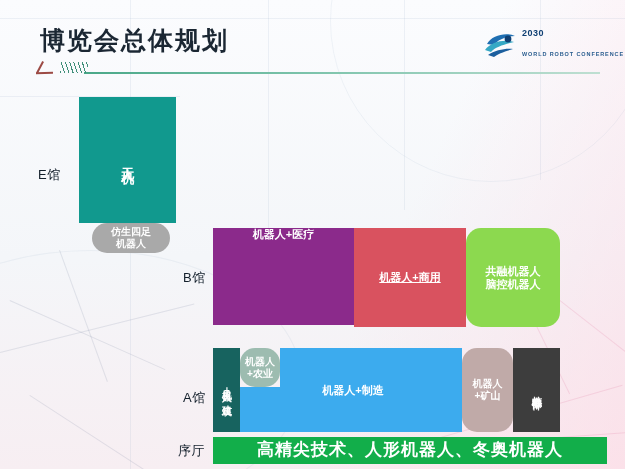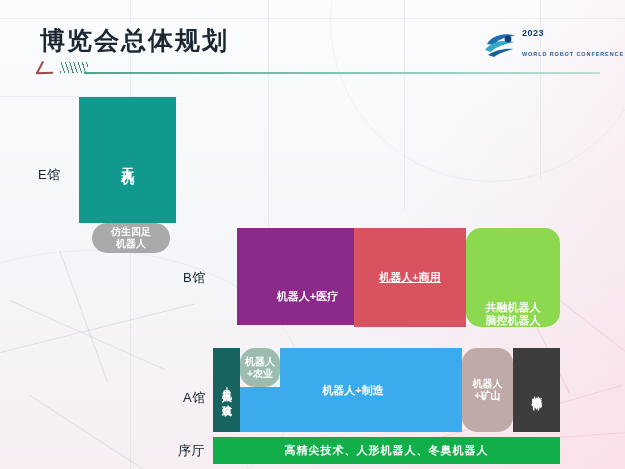--- a/index.html
+++ b/index.html
@@ -88,44 +88,44 @@
   <div id="rule-tick"></div>
   <div id="rule-hatch"></div>
 
   <div id="logo">
     <svg id="logo-mark" viewBox="0 0 34 27">
       <path d="M3 13 C8 4, 22 1, 31 5 C24 5, 14 8, 10 14 Z" fill="#1f6fb2"></path>
       <path d="M1 19 C7 11, 20 8, 30 11 C21 13, 11 16, 7 21 Z" fill="#35a8c4"></path>
       <path d="M4 24 C11 19, 22 17, 29 18 C22 20, 13 23, 10 26 Z" fill="#1c5f9e"></path>
       <circle cx="24" cy="8" r="3.4" fill="#0f3f73"></circle>
     </svg>
-    <div id="logo-year">2023</div>
+    <div id="logo-year">2030</div>
     <div id="logo-en">WORLD ROBOT CONFERENCE</div>
   </div>
 
   <div class="hall-label" style="left:38px;top:166px;">E馆</div>
   <div class="hall-label" style="left:183px;top:269px;text-align:center;">B馆</div>
   <div class="hall-label" style="left:183px;top:389px;">A馆</div>
   <div class="hall-label" style="left:178px;top:442px;">序厅</div>
 
   <div class="blk" style="left:79px;top:97px;width:97px;height:126px;background:#11998e;font-size:13px;">
     <span class="vtext">无人机</span>
   </div>
   <div class="blk two-line" style="left:92px;top:223px;width:78px;height:30px;background:#a9a9a9;font-size:10px;">
     <span>仿生四足
 机器人</span>
   </div>
 
-  <div class="blk" style="left:213px;top:228px;width:141px;height:97px;background:#8b2a8b;font-size:11px;align-items:flex-end;padding-bottom:22px;margin-left:24px;">
+  <div class="blk" style="left:213px;top:228px;width:141px;height:97px;background:#8b2a8b;font-size:11px;align-items:flex-start;padding-bottom:22px;">
     <span>机器人+医疗</span>
   </div>
   <div class="blk" style="left:354px;top:228px;width:112px;height:99px;background:#d9525f;font-size:11px;text-decoration:underline;">
     <span>机器人+商用</span>
   </div>
-  <div class="blk two-line" style="left:466px;top:228px;width:94px;height:99px;background:#8cd94f;font-size:11px;align-items:flex-end;">
+  <div class="blk two-line" style="left:466px;top:228px;width:94px;height:99px;background:#8cd94f;font-size:11px;">
     <span>共融机器人
 脑控机器人</span>
   </div>
 
   <div class="blk" style="left:213px;top:348px;width:27px;height:84px;background:#17635f;font-size:10px;">
     <span class="vtext" style="letter-spacing:1px;">机器人+建筑</span>
   </div>
   <div class="blk two-line" style="left:240px;top:348px;width:40px;height:39px;background:#9dbcb0;font-size:10px;">
     <span>机器人
 +农业</span>
@@ -135,17 +135,17 @@
     <span style="position:relative;left:-18px;">机器人+制造</span>
   </div>
   <div class="blk two-line" style="left:462px;top:348px;width:51px;height:84px;background:#c0aaa8;font-size:10px;">
     <span>机器人
 +矿山</span>
   </div>
   <div class="blk" style="left:513px;top:348px;width:47px;height:84px;background:#3d3d3d;font-size:10px;">
     <span class="vtext" style="letter-spacing:1px;">核心零部件</span>
   </div>
 
-  <div class="blk" style="left:213px;top:437px;width:347px;height:27px;background:#12ae4a;font-size:11px;letter-spacing:1px;">
+  <div class="blk" style="left:213px;top:437px;width:394px;height:27px;background:#12ae4a;font-size:17px;letter-spacing:1px;">
     <span>高精尖技术、人形机器人、冬奥机器人</span>
   </div>
 
 </div>
 
 </body></html>

